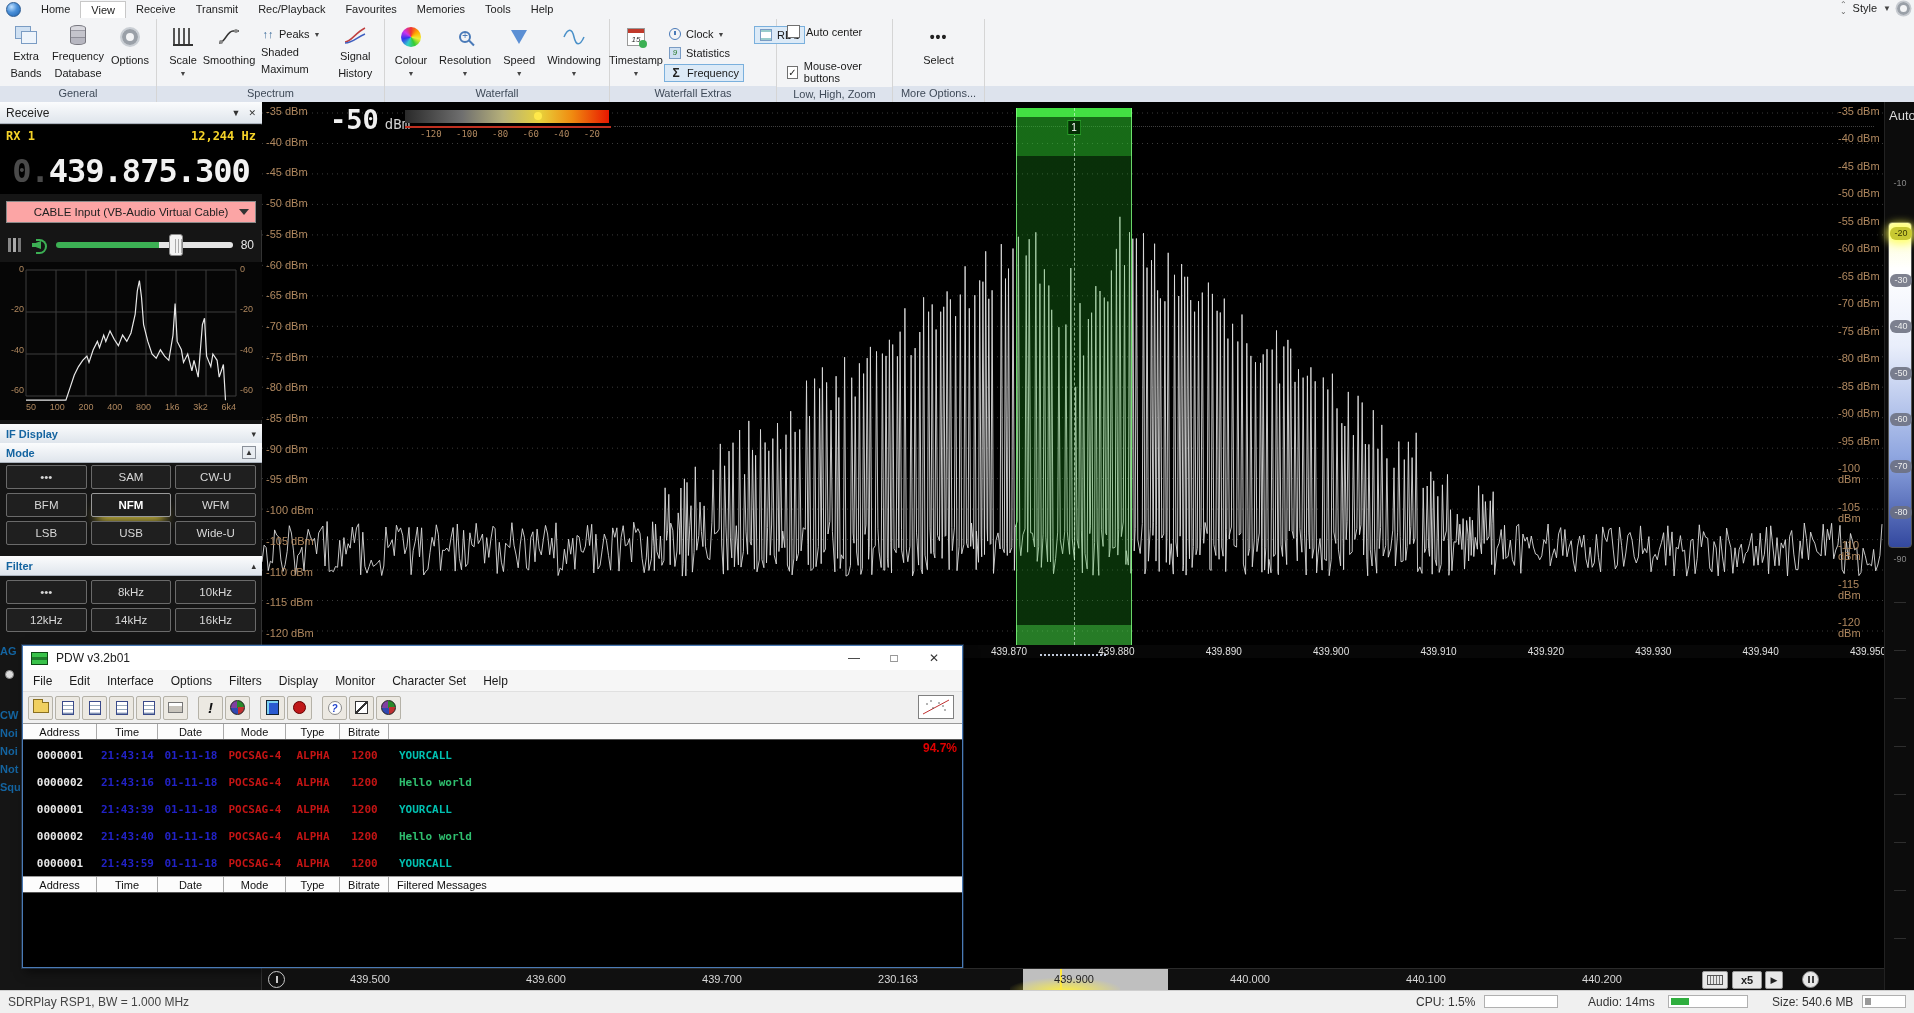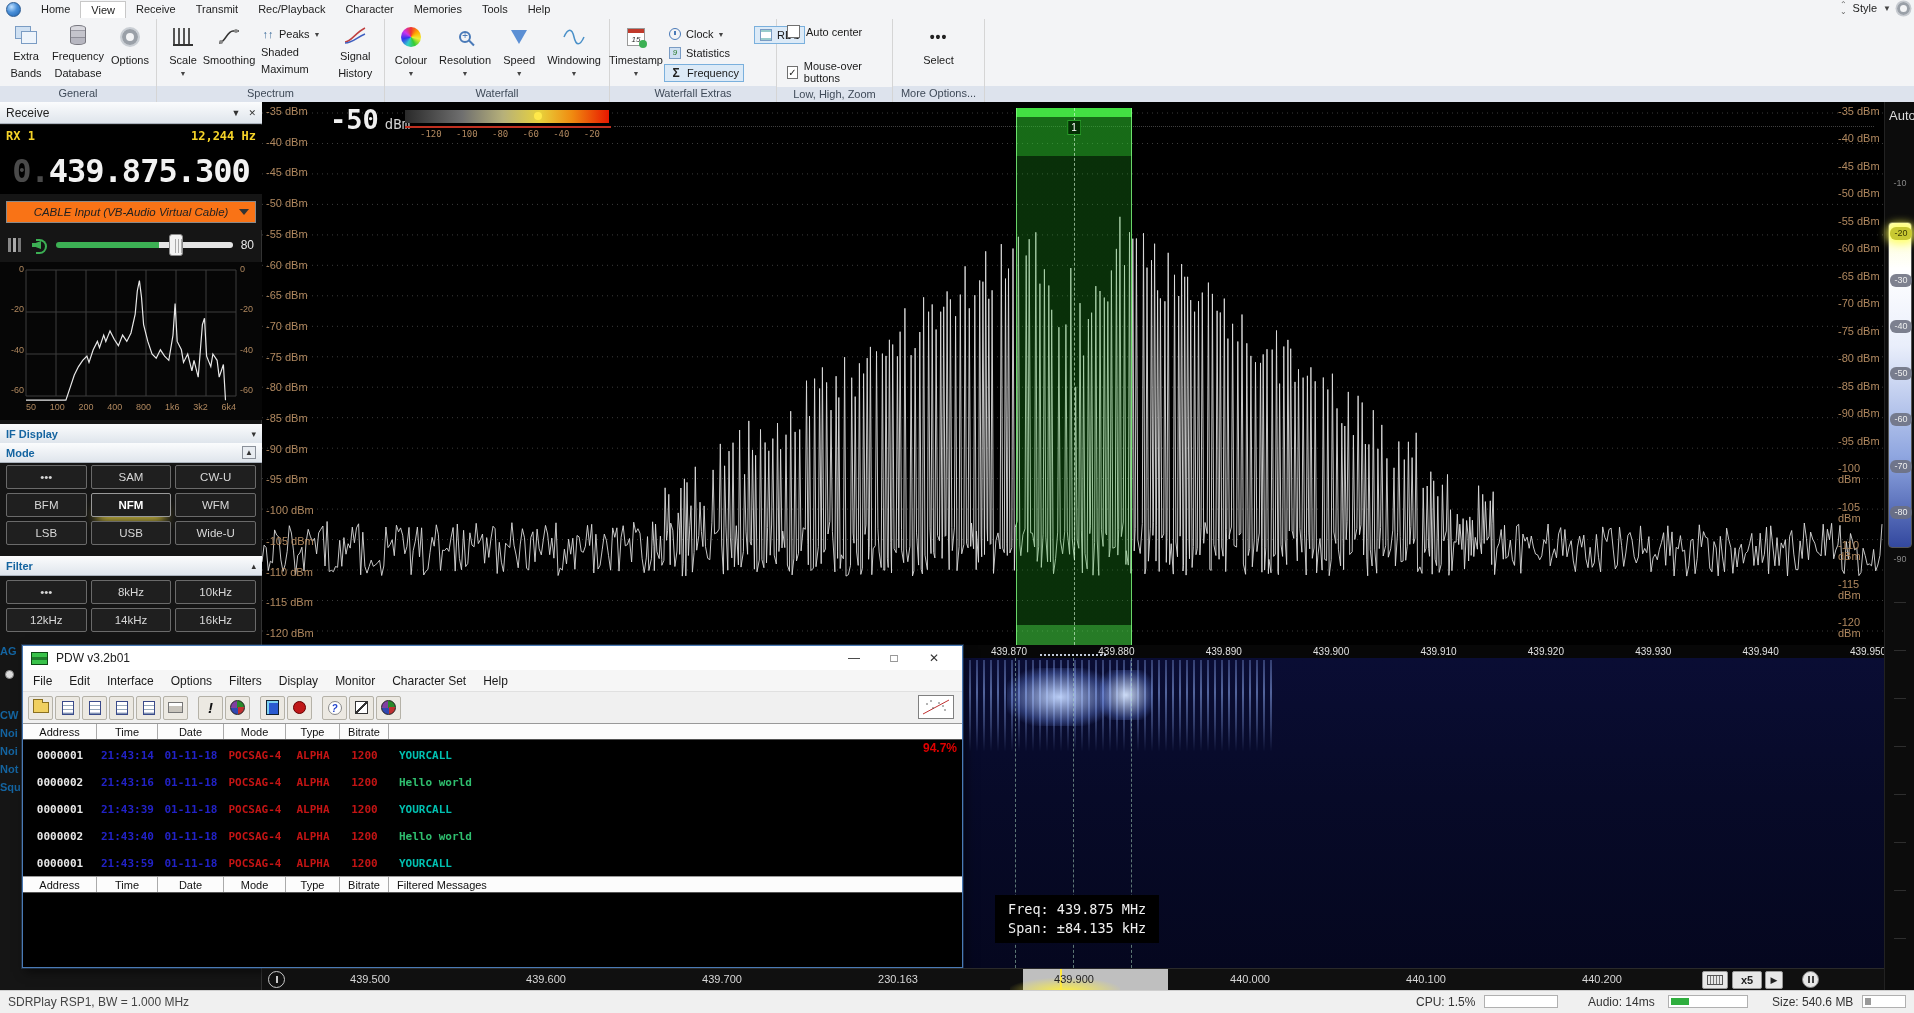--- a/index.html
+++ b/index.html
@@ -64,21 +64,21 @@
   .panel-header .ph-spacer { flex:1; }
   .ph-arrow { font-size:9px; color:#333; margin-left:8px; }
   #receive-header { top:0; height:22px; }
   #receive-header .ph-title { color:#222; font-weight:normal; font-size:12px; }
   #rx-row { position:absolute; left:0; top:23px; width:262px; height:22px; background:#000; display:flex; align-items:center; justify-content:space-between; padding:0 6px; }
   #rx-row span { color:#f5d328; font-family:"DejaVu Sans Mono",monospace; font-size:12px; font-weight:bold; }
   #freq-display { position:absolute; left:0; top:45px; width:262px; height:47px; background:#000; display:flex; align-items:center; justify-content:center; font-family:"DejaVu Sans Mono",monospace; font-size:32px; font-weight:bold; letter-spacing:-1px; }
   #freq-display .dim { color:#4a4a4a; }
   #freq-display .lit { color:#f2f2f2; }
   #device-row { position:absolute; left:0; top:92px; width:262px; height:36px; background:#151515; display:flex; align-items:center; justify-content:center; }
-  #device-dd { width:250px; height:22px; background:#f97316; border:1px solid #8a8a8a; display:flex; align-items:center; justify-content:center; position:relative; font-size:11.5px; color:#222;font-style:italic; }
+  #device-dd { width:250px; height:22px; background:#fca5a5; border:1px solid #8a8a8a; display:flex; align-items:center; justify-content:center; position:relative; font-size:11.5px; color:#222; }
   #device-dd .dd-caret { position:absolute; right:6px; width:0; height:0; border-left:5px solid transparent; border-right:5px solid transparent; border-top:6px solid #333; }
   #volume-row { position:absolute; left:0; top:128px; width:262px; height:30px; display:flex; align-items:center; padding:0 8px; gap:8px; }
   #eq-icon { width:16px; height:14px; background:linear-gradient(90deg,#888 0 3px,transparent 3px 5px,#aaa 5px 8px,transparent 8px 10px,#777 10px 13px,transparent 13px 15px); }
   #speaker-icon { width:16px; height:14px; position:relative; }
   #speaker-icon::before { content:""; position:absolute; left:0; top:3px; width:9px; height:8px; background:#3cb054; clip-path:polygon(0 25%,40% 25%,100% 0,100% 100%,40% 75%,0 75%); }
   #speaker-icon::after { content:""; position:absolute; right:1px; top:1px; width:9px; height:11px; border:2px solid #3cb054; border-left:none; border-radius:0 8px 8px 0; }
   #vol-track { position:relative; flex:1; height:6px; border-radius:3px; background:linear-gradient(90deg,#3cb054 0 58%, #e4e4e4 58% 100%); }
   #vol-handle { position:absolute; left:64%; top:-8px; width:14px; height:22px; background:#f2f2f2; border:1px solid #8a8a8a; border-radius:3px; background-image:linear-gradient(90deg,transparent 0 3px,#aaa 3px 4px,transparent 4px 6px,#aaa 6px 7px,transparent 7px 9px,#aaa 9px 10px,transparent 10px); background-position:2px 4px; background-repeat:no-repeat; background-size:10px 14px; }
   #vol-value { color:#e8e8e8; font-size:12px; }
   #audio-graph { position:absolute; left:0; top:160px; width:262px; height:158px; background:#060606; }
@@ -227,21 +227,21 @@
   <div id="ribbon">
     <div id="tab-row">
       <div id="app-orb"></div>
       <div id="ribbon-tabs" style="display:flex;">
 
       <span class="tab">Home</span>
           <span class="tab active">View</span>
           <span class="tab">Receive</span>
           <span class="tab">Transmit</span>
           <span class="tab">Rec/Playback</span>
-          <span class="tab">Character</span>
+          <span class="tab">Favourites</span>
           <span class="tab">Memories</span>
           <span class="tab">Tools</span>
           <span class="tab">Help</span>
         </div>
       <div id="tab-right">
         <span id="collapse-chevrons">⌃<br>⌄</span>
         <span id="style-dd">Style</span>
         <span id="style-caret">▼</span>
         <span class="gear-glyph"></span>
       </div>
@@ -632,32 +632,20 @@
         <span>439.900</span>
         <span>439.910</span>
         <span>439.920</span>
         <span>439.930</span>
         <span>439.940</span>
         <span>439.950</span>
       </div>
     <div id="spec-dotline"></div>
   </div>
 
-  <div id="waterfall">
-    <div id="wf-streaks"></div>
-    <div id="wf-blob1"></div>
-    <div id="wf-blob2"></div>
-    <div class="wf-dash" style="left:753px;"></div>
-    <div class="wf-dash" style="left:811px;"></div>
-    <div class="wf-dash" style="left:869px;"></div>
-    <div id="wf-tooltip">
-      <div>Freq: 439.875 MHz</div>
-      <div>Span: ±84.135 kHz</div>
-    </div>
-  </div>
 
   <div id="right-panel">
     <div id="auto-label">Auto</div>
     <div id="rp-top-tick">-10</div>
     <div id="rp-slider">
       <div id="rp-pills">
 
       <span class="pill active">-20</span>
           <span class="pill">-30</span>
           <span class="pill">-40</span>

